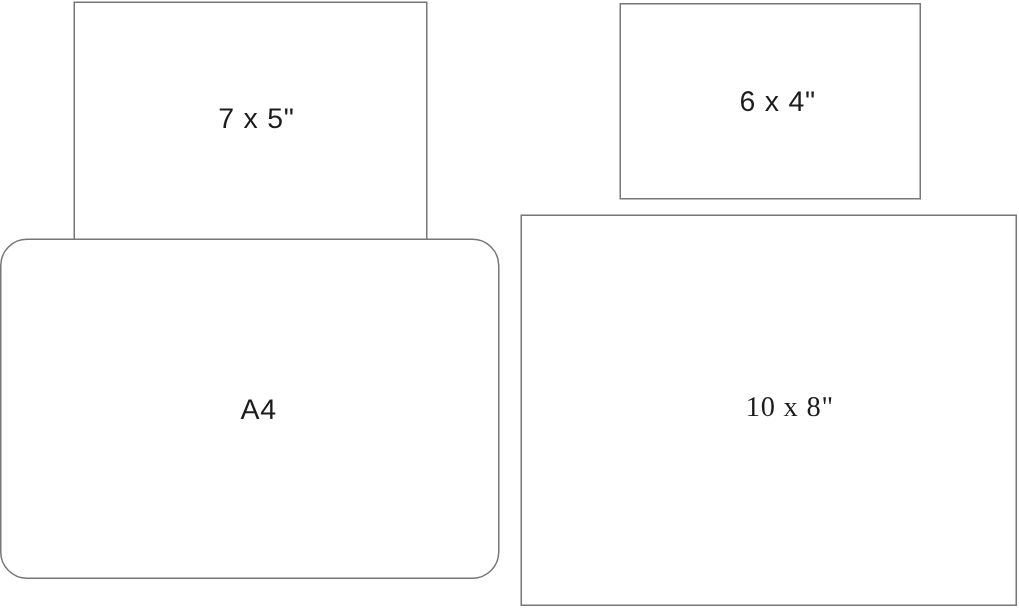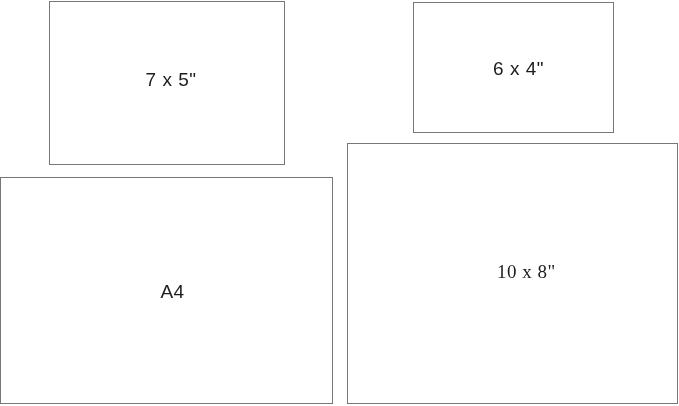--- a/index.html
+++ b/index.html
@@ -19,21 +19,21 @@
     position: absolute;
     box-sizing: border-box;
     border: 1px solid #777777;
     background: #ffffff;
     display: flex;
     align-items: center;
     justify-content: center;
   }
   .rect-7x5  { left: 49px;  top: 1px;   width: 236px; height: 164px; }
   .rect-6x4  { left: 413px; top: 2px;   width: 201px; height: 131px; }
-  .rect-a4   { left: 0px;   top: 177px; width: 333px; height: 227px; }
+  .rect-a4   { left: 0px;   top: 159px; width: 333px; height: 227px; border-radius: 18px; }
   .rect-10x8 { left: 347px; top: 143px; width: 331px; height: 261px; }
   .label {
     color: #1c1c1c;
     font-size: 19px;
     line-height: 1;
     white-space: nowrap;
     letter-spacing: 0.5px;
   }
   .rect-7x5  .label { transform: translate(4px, -4px); }
   .rect-6x4  .label { transform: translate(5px, 1px); }

